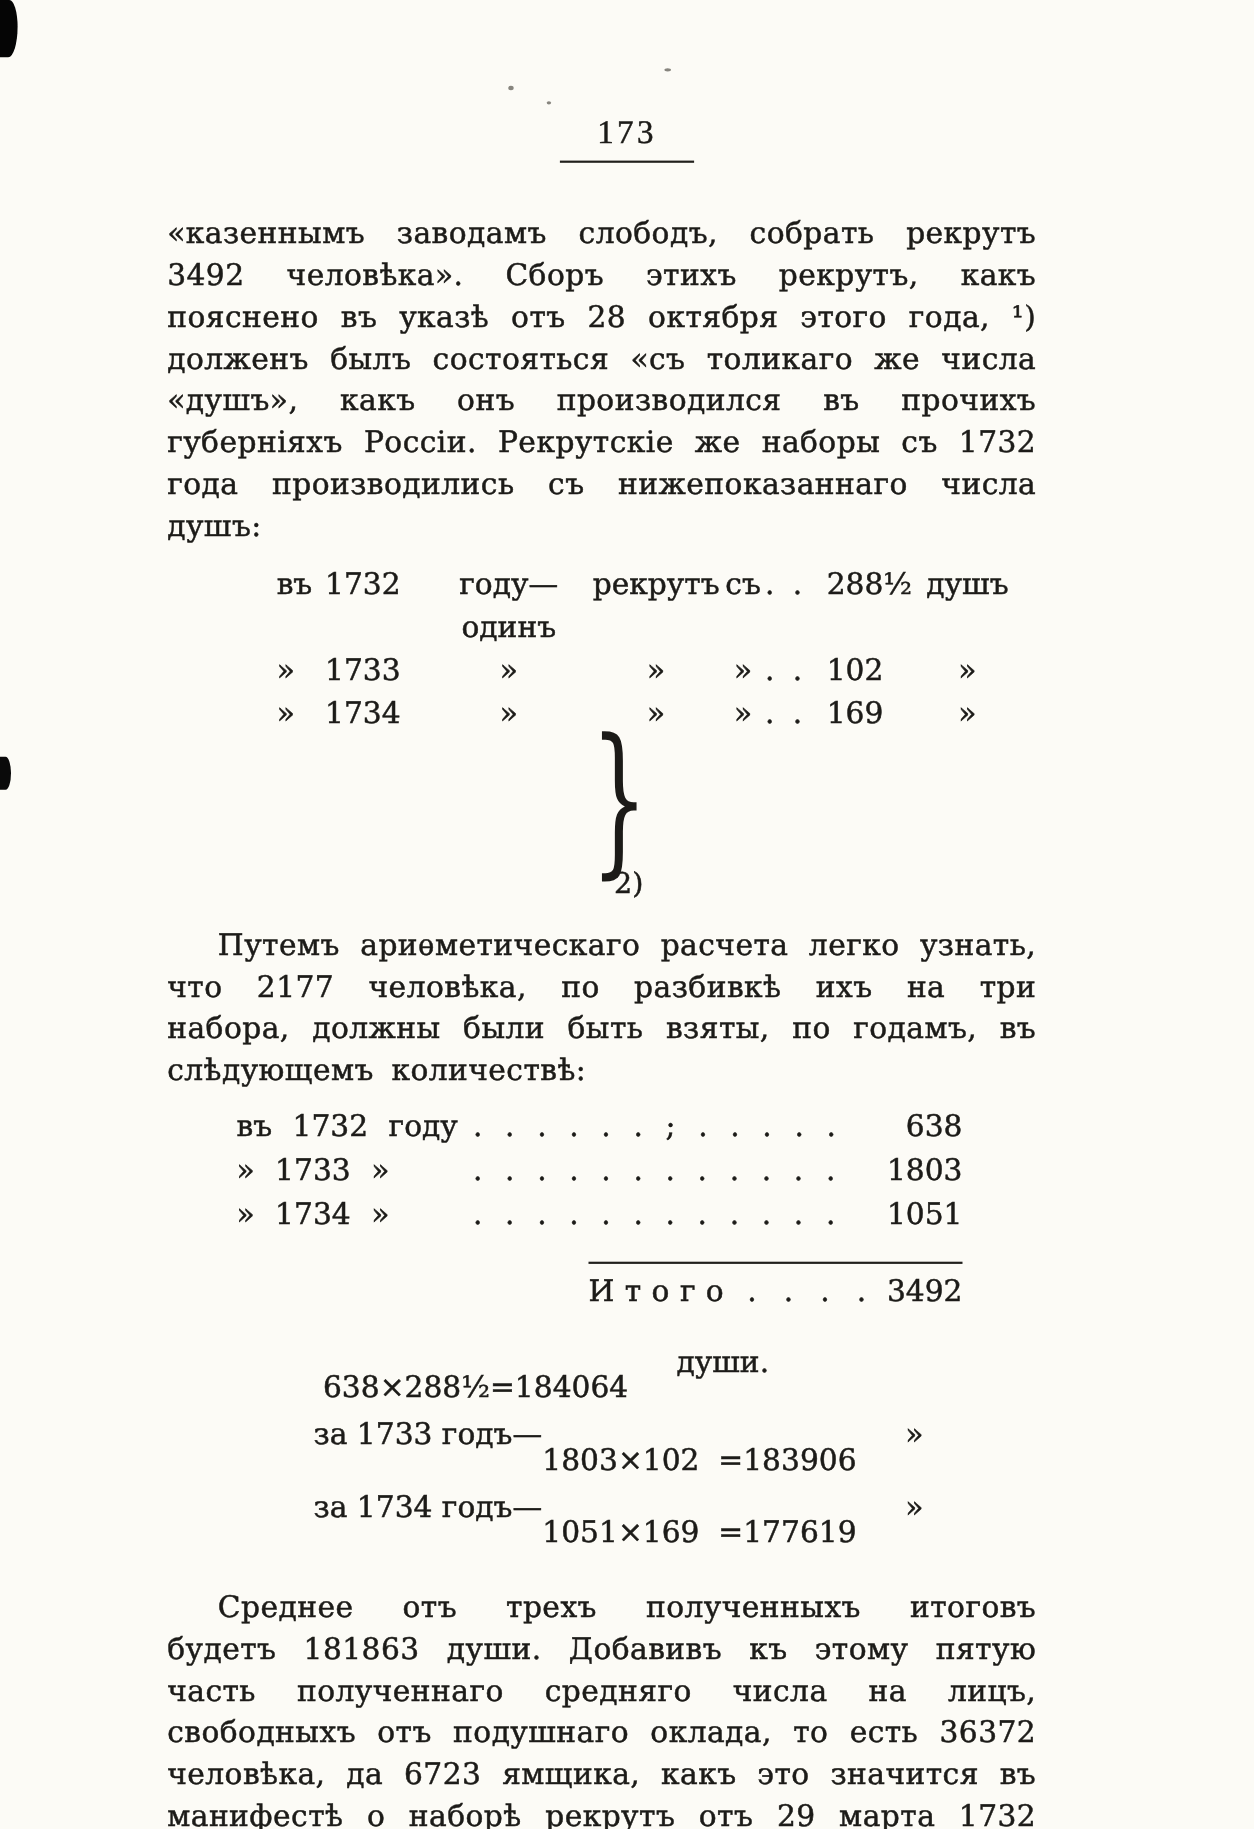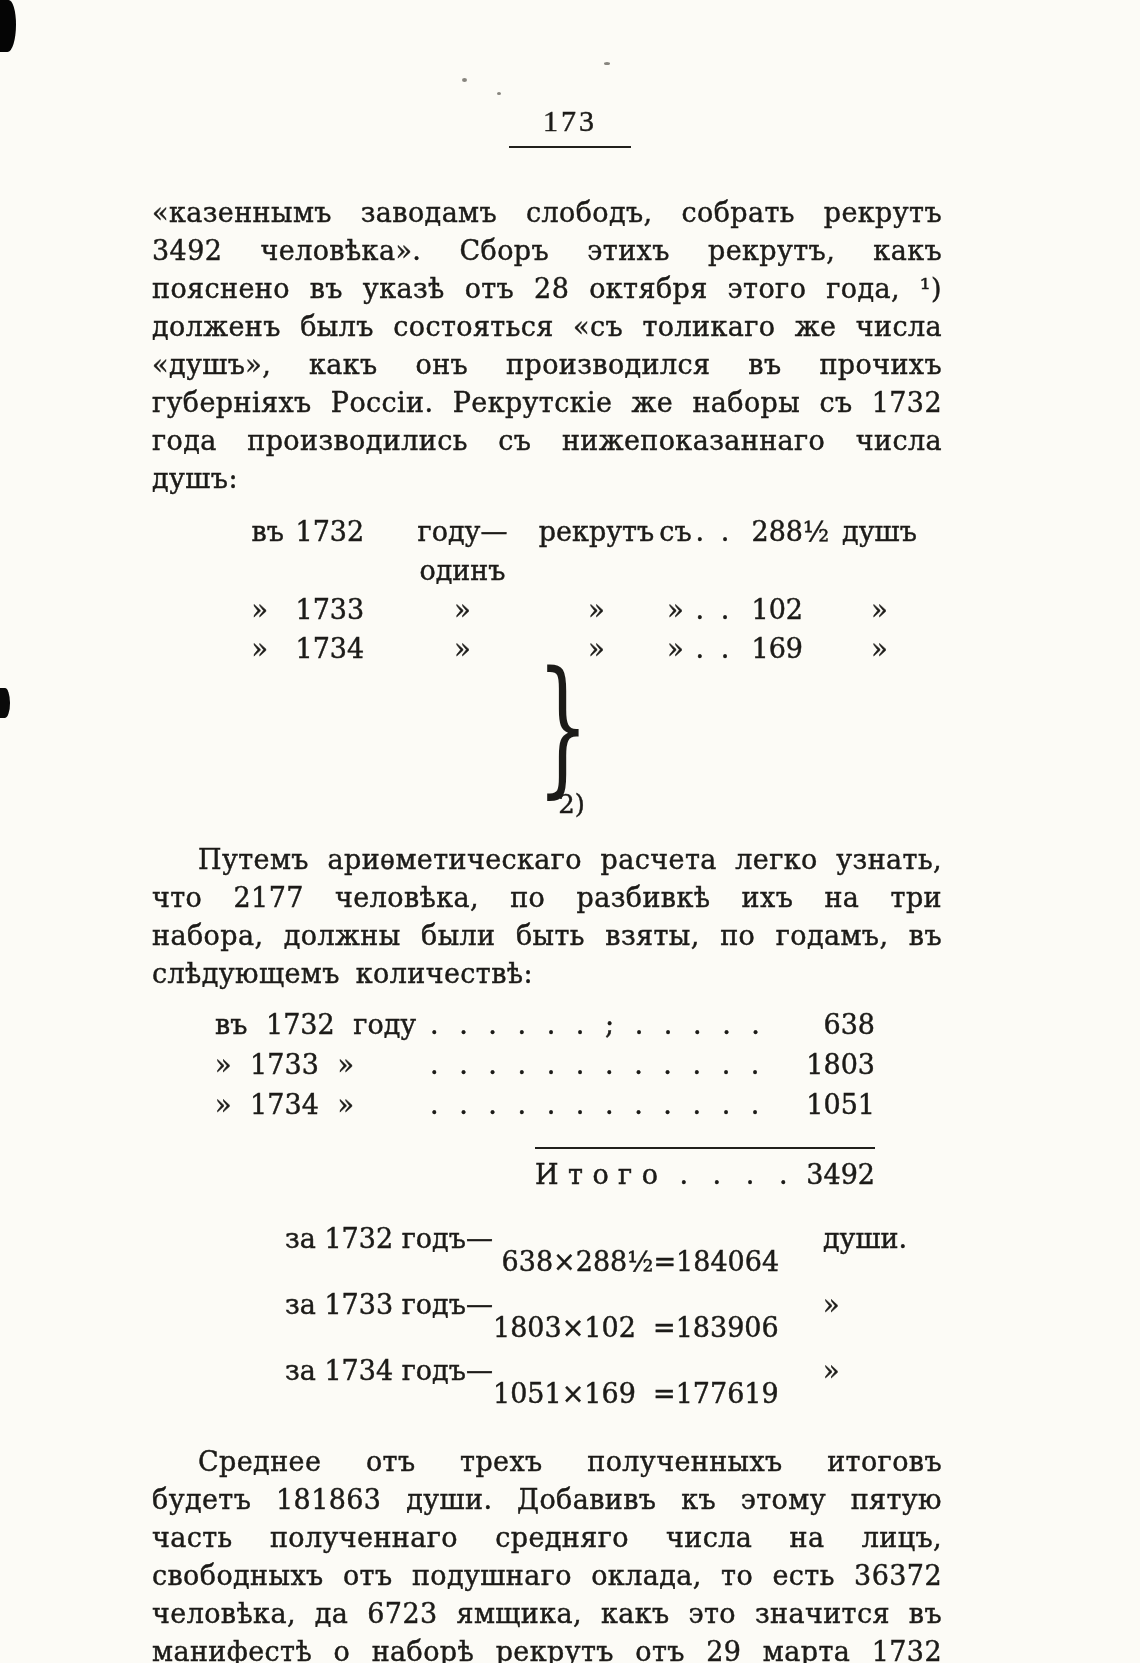--- a/index.html
+++ b/index.html
@@ -182,21 +182,20 @@
       <div class="total-row">
         <span class="total-label">Итого</span>
         <span class="total-dots">. . . . .</span>
         <span class="total-value">3492</span>
       </div>
     </div>
 
 
     <div class="products">
       <div class="pr-row">
-        <span class="pr-label">за 1732 годъ—</span>
         <span class="pr-expr"> 638×288½=184064</span>
         <span class="pr-unit">души.</span>
       </div>
       <div class="pr-row">
         <span class="pr-label">за 1733 годъ—</span>
         <span class="pr-expr">1803×102  =183906</span>
         <span class="pr-unit">»</span>
       </div>
       <div class="pr-row">
         <span class="pr-label">за 1734 годъ—</span>

